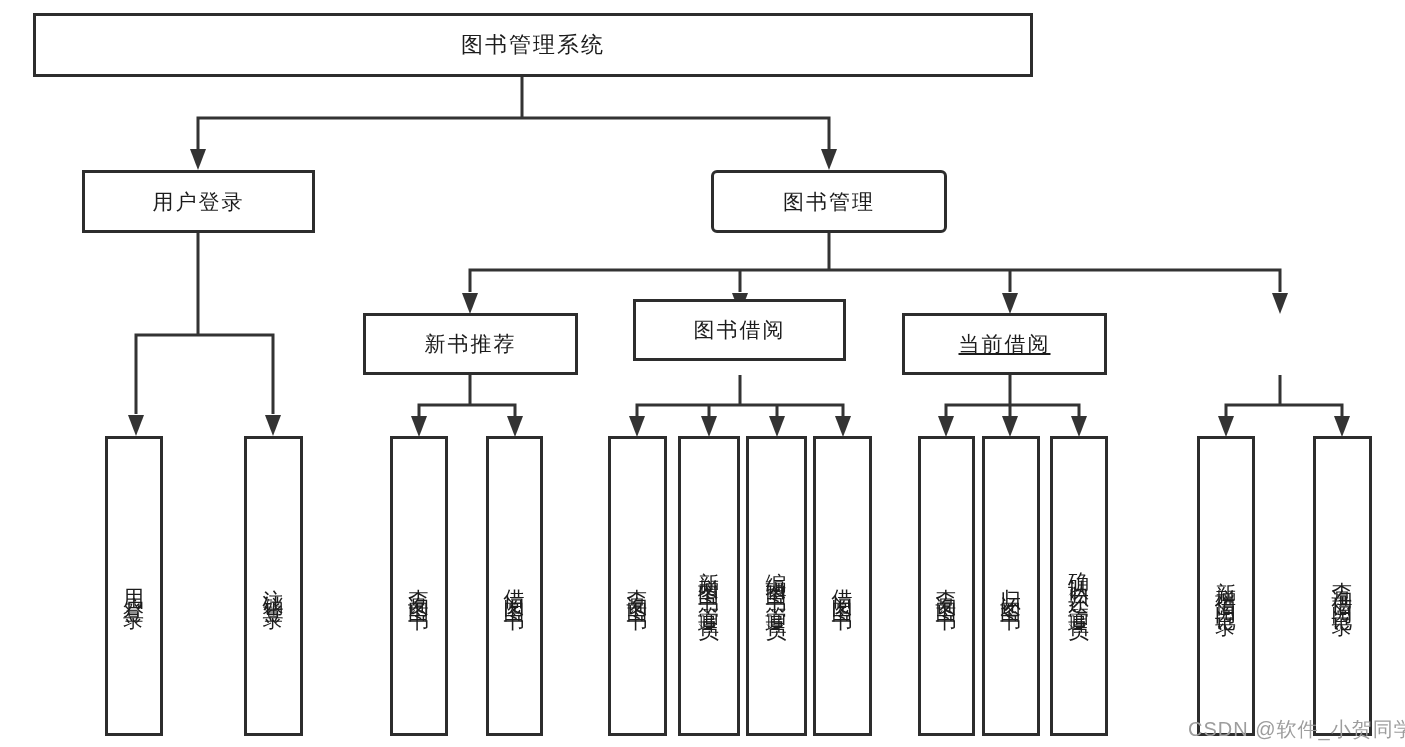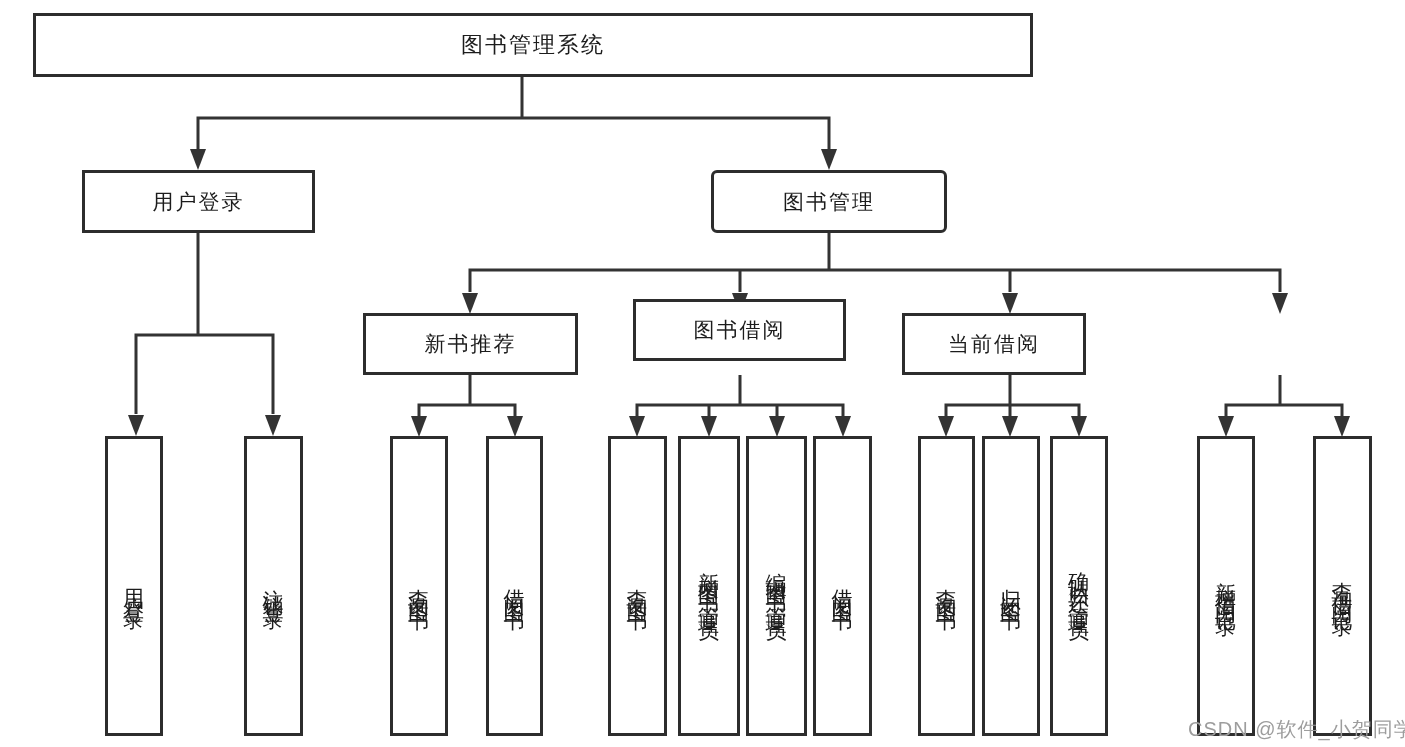--- a/index.html
+++ b/index.html
@@ -52,21 +52,21 @@
     letter-spacing: 7px;
     line-height: 1;
     color: var(--text, #1c1c1c);
   }
   
   #n-user-login   { left: 82px;  top: 170px; width: 233px; height: 63px; }
   #n-book-mgmt    { left: 711px; top: 170px; width: 236px; height: 63px; border-radius: 6px; }
   
   #n-new-book     { left: 363px;  top: 313px; width: 215px; height: 62px; justify-content: center; }
   #n-borrow       { left: 633px;  top: 299px; width: 213px; height: 62px; }
-  #n-current      { left: 902px;  top: 313px; width: 184px; height: 62px; }
+  #n-current      { left: 902px;  top: 313px; width: 205px; height: 62px; text-decoration: underline; }
   #n-records      { left: 1172px; top: 313px; width: 215px; height: 62px; }
   
   #lf-1  { left: 105px;  width: 58px; }
   #lf-2  { left: 244px;  width: 59px; }
   #lf-3  { left: 390px;  width: 58px; }
   #lf-4  { left: 486px;  width: 57px; }
   #lf-5  { left: 608px;  width: 59px; }
   #lf-6  { left: 678px;  width: 62px; }
   #lf-7  { left: 746px;  width: 61px; }
   #lf-8  { left: 813px;  width: 59px; }

